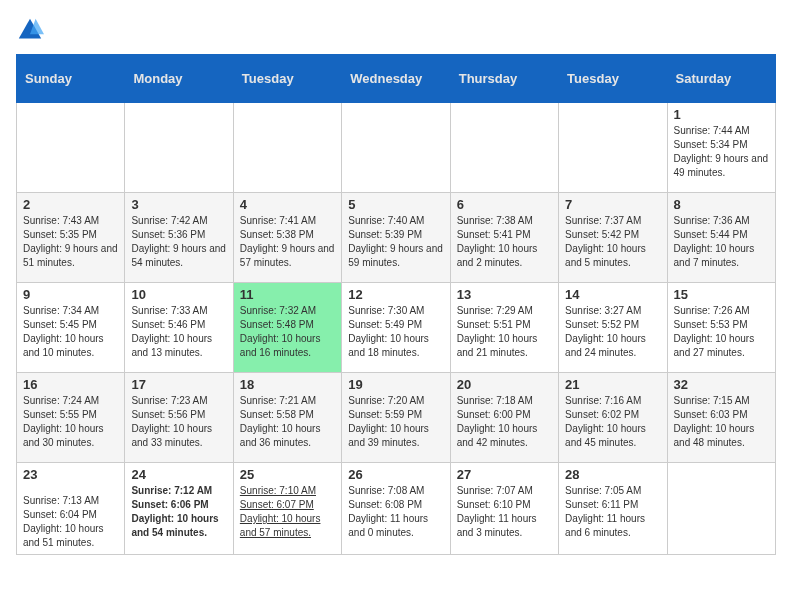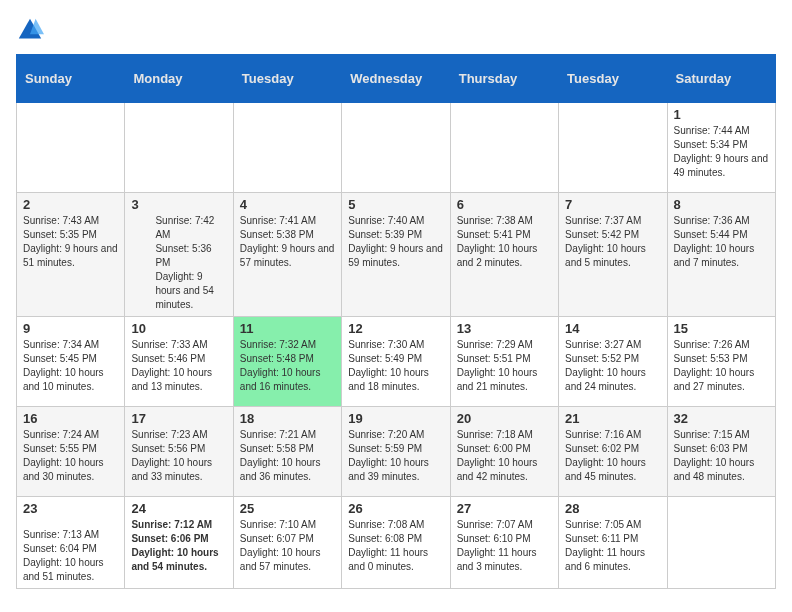--- a/index.html
+++ b/index.html
@@ -140,21 +140,21 @@
       </tr>
       <tr>
         <td style="background: rgb(245, 245, 245);">
           <span class="day-num">2</span>
           <div class="day-info" style="white-space: pre-line;">Sunrise: 7:43 AM
 Sunset: 5:35 PM
 Daylight: 9 hours and 51 minutes.</div>
         </td>
         <td style="background: rgb(245, 245, 245);">
           <span class="day-num">3</span>
-          <div class="day-info" style="white-space: pre-line; margin-left: 24px;">Sunrise: 7:42 AM
+          <div class="day-info" style="white-space: pre-line;">Sunrise: 7:42 AM
 Sunset: 5:36 PM
 Daylight: 9 hours and 54 minutes.</div>
         </td>
         <td style="background: rgb(245, 245, 245);">
           <span class="day-num">4</span>
           <div class="day-info" style="white-space: pre-line;">Sunrise: 7:41 AM
 Sunset: 5:38 PM
 Daylight: 9 hours and 57 minutes.</div>
         </td>
         <td style="background: rgb(245, 245, 245);">
@@ -278,21 +278,21 @@
 Daylight: 10 hours and 51 minutes.</div>
         </td>
         <td style="background: rgb(255, 255, 255);">
           <span class="day-num">24</span>
           <div class="day-info" style="white-space: pre-line; font-weight: bold;">Sunrise: 7:12 AM
 Sunset: 6:06 PM
 Daylight: 10 hours and 54 minutes.</div>
         </td>
         <td style="background: rgb(255, 255, 255);">
           <span class="day-num">25</span>
-          <div class="day-info" style="white-space: pre-line;">Sunrise: 7:10 AM
+          <div class="day-info" style="white-space: pre-line; text-decoration: underline;">Sunrise: 7:10 AM
 Sunset: 6:07 PM
 Daylight: 10 hours and 57 minutes.</div>
         </td>
         <td style="background: rgb(255, 255, 255);">
           <span class="day-num">26</span>
           <div class="day-info" style="white-space: pre-line;">Sunrise: 7:08 AM
 Sunset: 6:08 PM
 Daylight: 11 hours and 0 minutes.</div>
         </td>
         <td style="background: rgb(255, 255, 255);">

